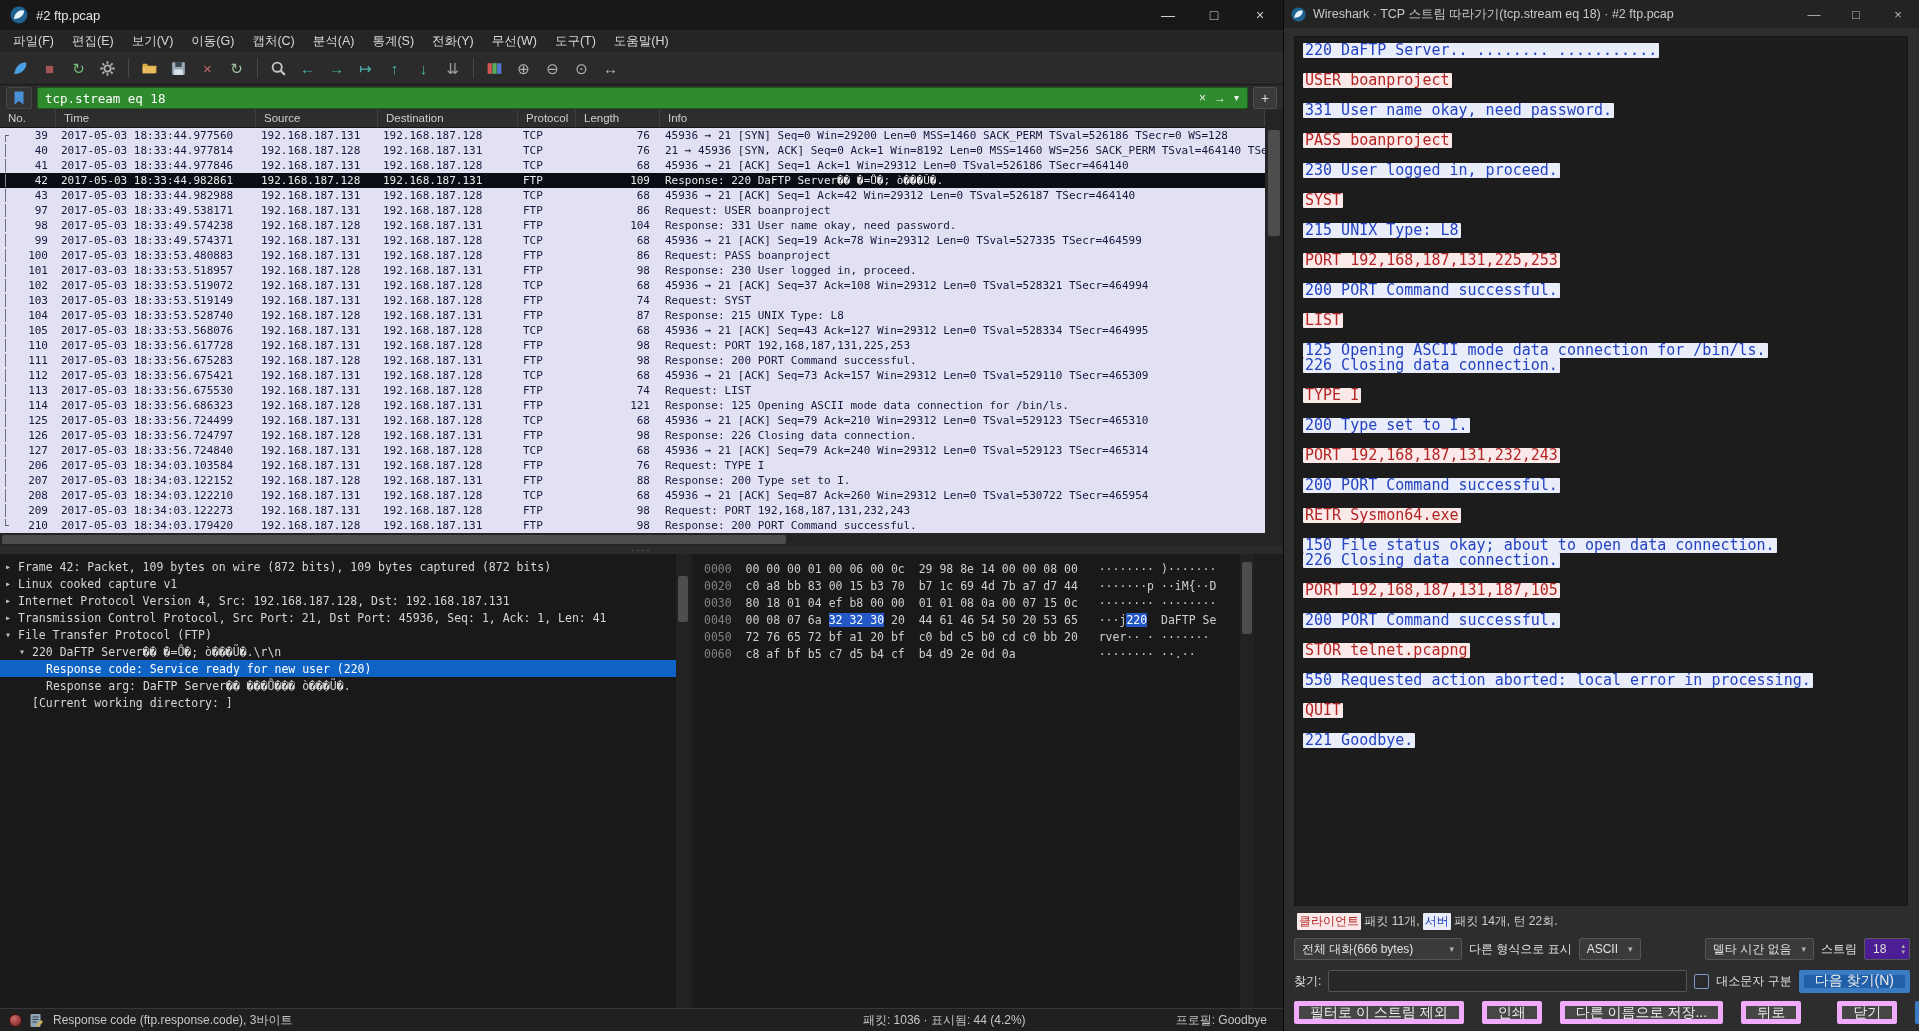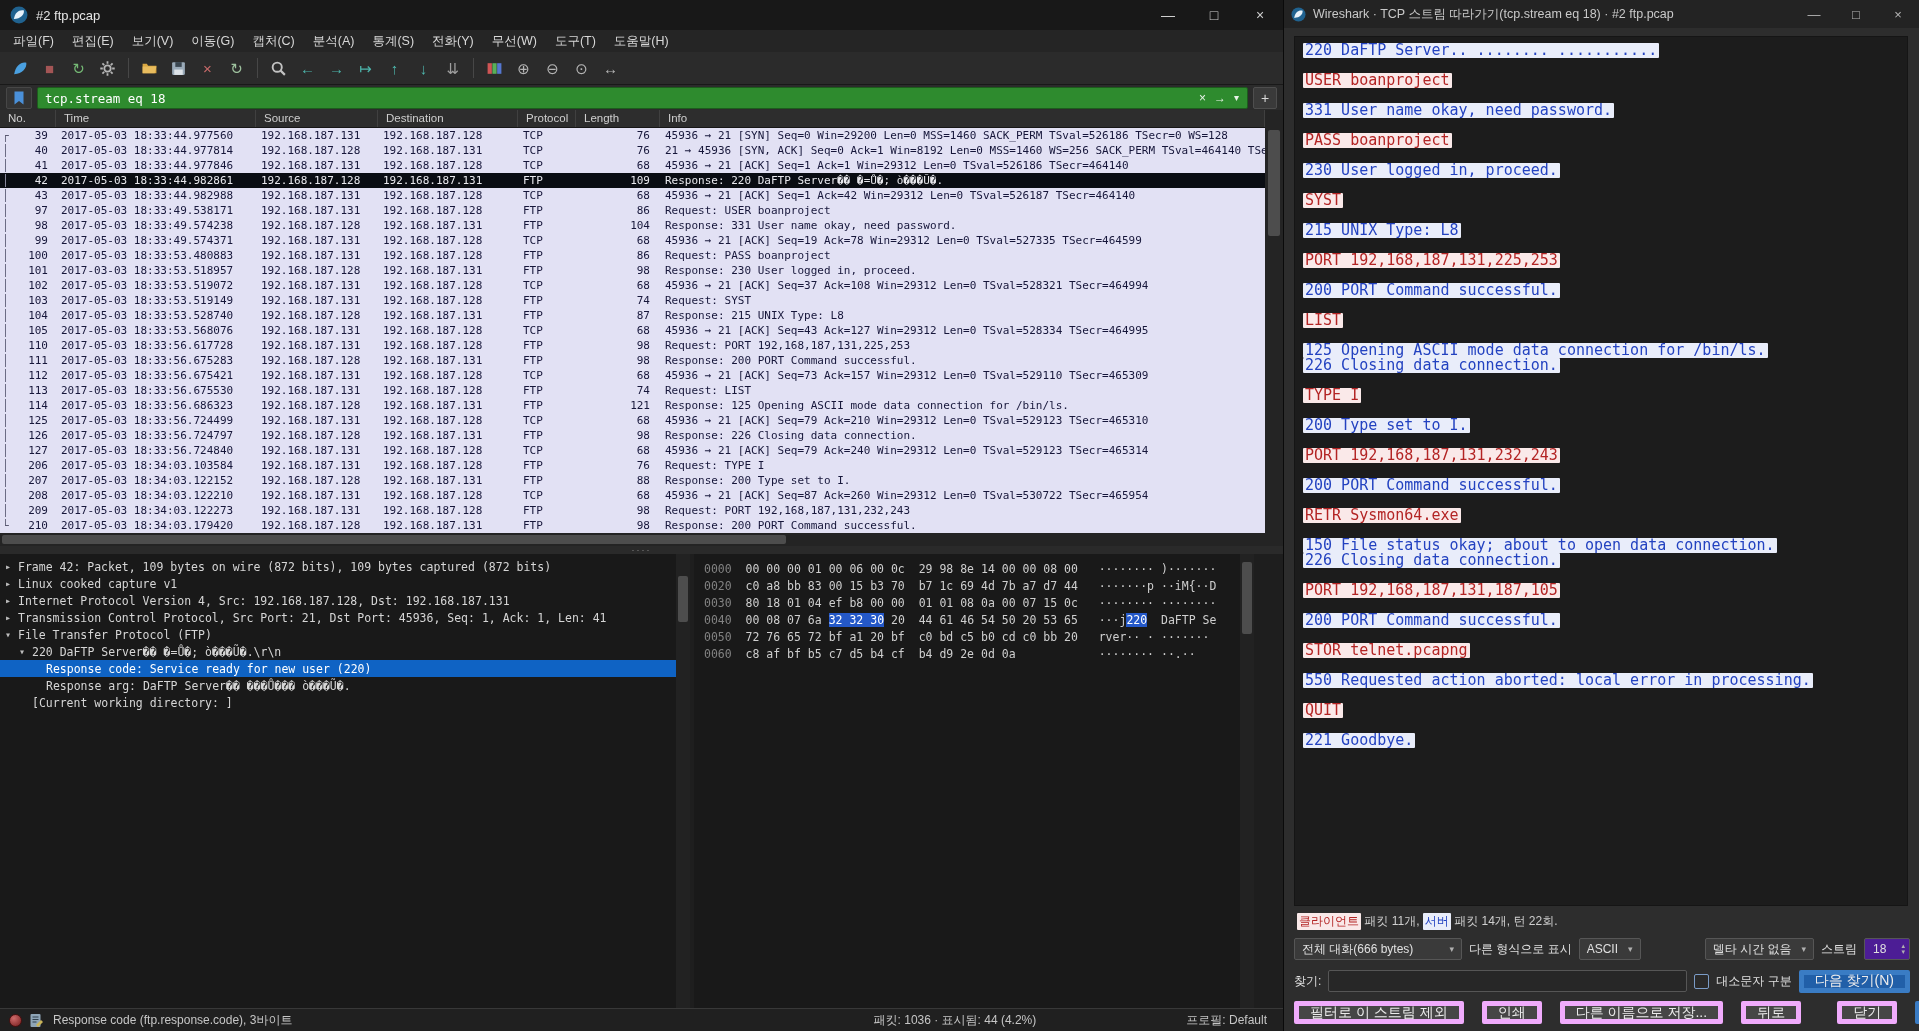--- a/index.html
+++ b/index.html
@@ -562,21 +562,21 @@
         <svg viewBox="0 0 15 15">
             <rect x="1.5" y="1" width="10" height="13" rx="1" fill="#8fa6b8"></rect>
             <path d="M3.5 4h6M3.5 6.5h6M3.5 9h4" stroke="#31414e" stroke-width="1"></path>
             <path d="M9 14 l5 -5 -2 -2 -5 5 z" fill="#c9b458"></path>
           </svg>
       </span>
       <span class="stxt">Response code (ftp.response.code), 3바이트</span>
       <span class="sspacer"></span>
       <span class="stxt">패킷: 1036 · 표시됨: 44 (4.2%)</span>
       <span class="sgap"></span>
-      <span class="stxt profile">프로필: Default</span>
+      <span class="stxt profile">프로필: Goodbye</span>
     </div>
   </div>
 
   <div id="dialog">
 
     <div class="dtitlebar">
       <span class="app-icon small">
         <svg viewBox="0 0 16 16">
             <circle cx="8" cy="8" r="7.5" fill="#20628f"></circle>
             <path d="M3.4 11.6 C4.6 5.6,8 3.2,12.4 4.0 C12.6 8.0,9.6 11.2,3.4 11.6 Z" fill="#e8f2fa"></path>

